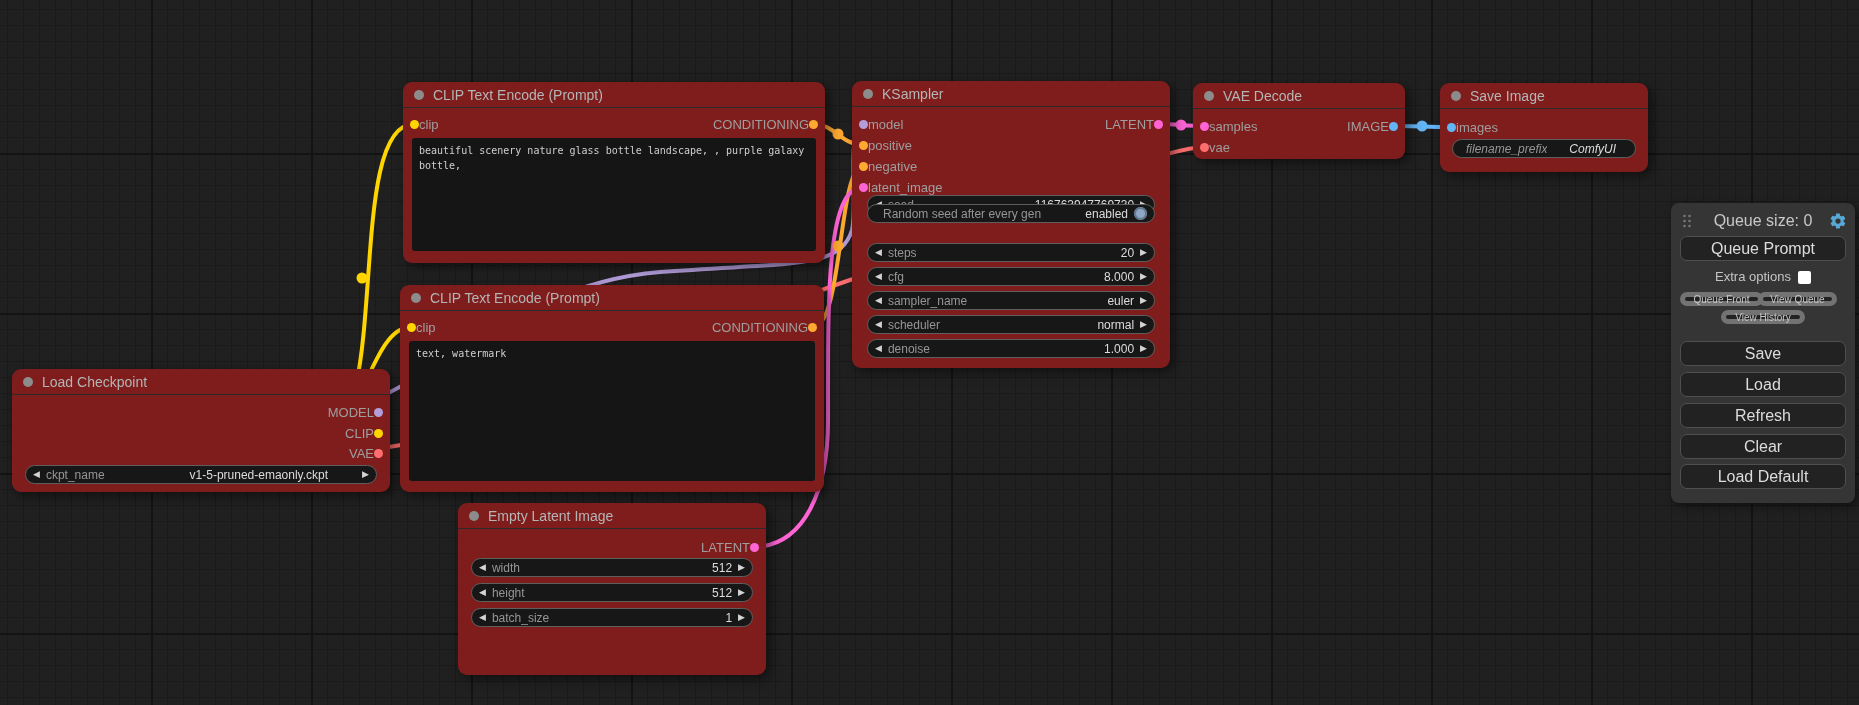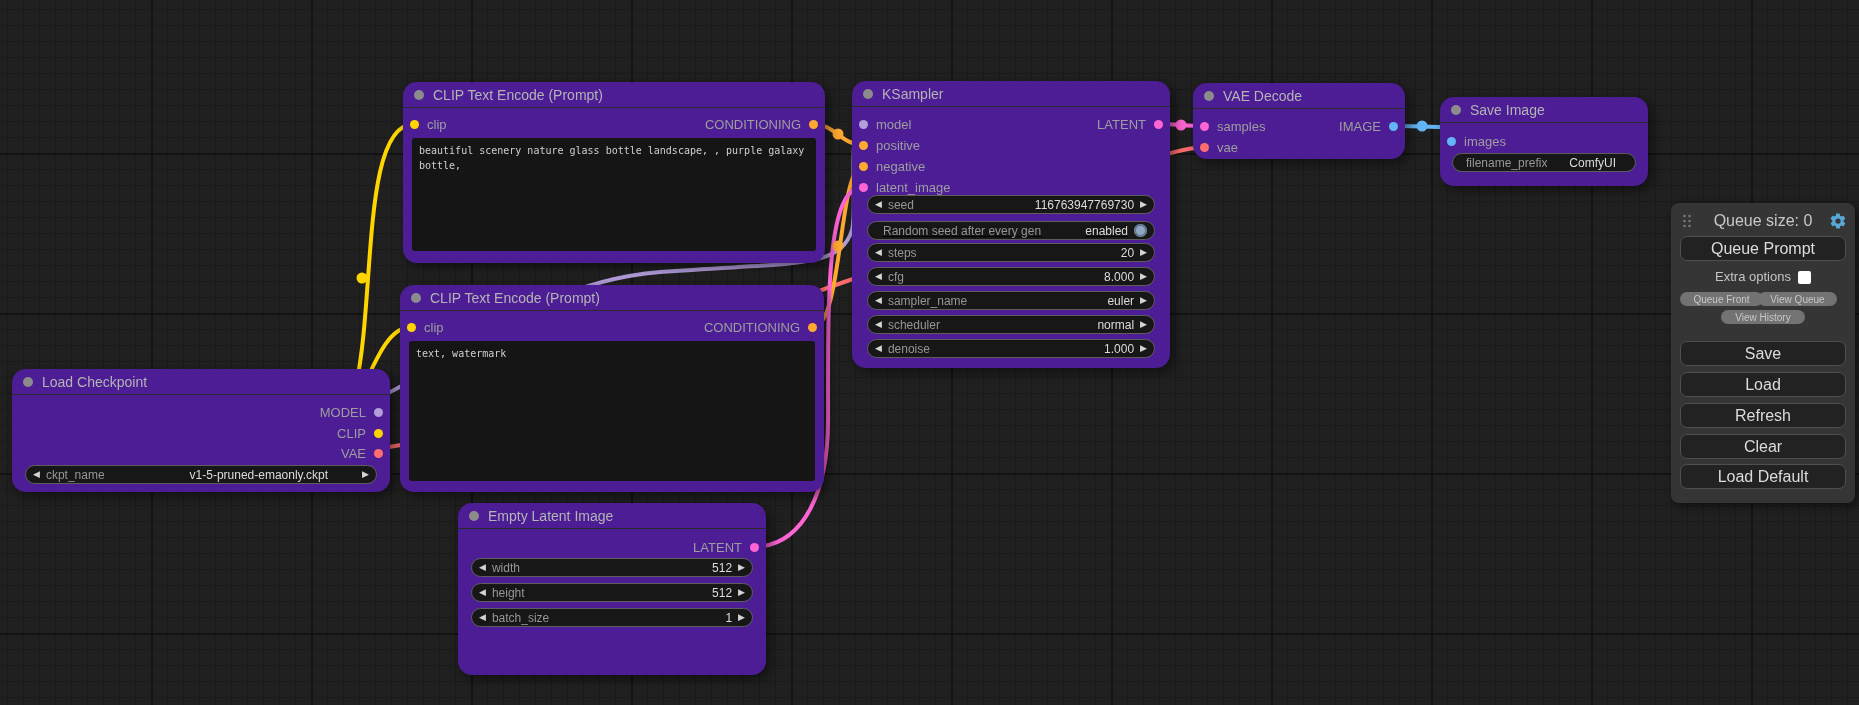--- a/index.html
+++ b/index.html
@@ -14,31 +14,31 @@
       linear-gradient(90deg,#1a1a1a 1px, transparent 1px);
     background-size:160px 160px,160px 160px,16px 16px,16px 16px;
     background-position:-9px -7px;
     position:relative;
   }
   #wires { position:absolute; left:0; top:0; width:1859px; height:705px; z-index:1; }
   #wires path { fill:none; stroke-width:4; stroke-linecap:round; }
 
   .node {
     position:absolute; z-index:2;
-    background:#4c1d95; border-radius:14px;
+    background:#7f1d1d; border-radius:9px;
     box-shadow:4px 4px 12px rgba(0,0,0,.5);
   }
   .ntitle {
     height:26px; display:flex; align-items:center; gap:9px;
     padding-left:11px; border-bottom:1px solid #2a2a2a;
     color:#b4b4b4; font-size:14px; white-space:nowrap;
   }
   .tdot { width:10px; height:10px; border-radius:50%; background:#8c8c8c; flex:0 0 auto; }
 
-  .slot { position:absolute; height:20px; display:flex; align-items:center; gap:8px;
+  .slot { position:absolute; height:20px; display:flex; align-items:center; 
           font-size:13px; color:#9e9e9e; white-space:nowrap; }
   .slot.in  { left:7px; }
   .slot.out { right:7px; }
   .dot { width:9px; height:9px; border-radius:50%; flex:0 0 auto; }
   .c-model{background:#B39DDB} .c-clip{background:#FFD500} .c-vae{background:#FF6E6E}
   .c-cond{background:#FFA931} .c-latent{background:#FF64D5} .c-image{background:#64B5F6}
 
   .prompt {
     position:absolute; left:9px; right:9px;
     background:#151515; border:none; border-radius:3px; resize:none;
@@ -64,21 +64,21 @@
     background:#353535; border-radius:8px; box-shadow:3px 3px 10px rgba(0,0,0,.5);
   }
   #menu .mbtn {
     position:absolute; left:9px; right:9px; height:25px;
     background:#222; border:1px solid #4f4f4f; border-radius:7px;
     color:#dcdcdc; font-size:16px; font-family:"Liberation Sans",sans-serif;
     display:flex; align-items:center; justify-content:center; cursor:pointer;
   }
   #menu .sbtn {
     position:absolute; height:14px;
-    background:#222; border:7px solid #737373; border-radius:8px;
+    background:#222; border:5px solid #737373; border-radius:8px;
     color:#c8c8c8; font-size:10px; display:flex; align-items:center; justify-content:center;
     cursor:pointer;
   }
   .mhead { position:absolute; top:8px; left:0; right:0; height:20px;
            display:flex; align-items:center; }
   .queue-size { position:absolute; left:0; right:0; text-align:center;
                 color:#c8c8c8; font-size:16px; }
   .drag-handle { position:absolute; left:11px; top:3px; }
   .gear { position:absolute; right:8px; top:1px; width:18px; height:18px; cursor:pointer; }
   .extra-row { position:absolute; top:66px; left:0; right:0; display:flex;
@@ -224,21 +224,21 @@
     <span class="dot c-latent"></span>
   </div>
 
   <div class="widget" style="top:114px; left:15px; right:15px;">
     <span class="arr">◀</span>
     <span class="wlabel">seed</span>
     <span class="wspacer"></span>
     <span class="wvalue">116763947769730</span>
     <span class="arr">▶</span>
   </div>
-  <div class="widget" style="top:140px; left:15px; right:15px;text-decoration:underline;">
+  <div class="widget" style="top:123px; left:15px; right:15px;">
     <span class="wlabel" style="margin-left:8px">Random seed after every gen</span>
     <span class="wspacer"></span>
     <span class="wvalue">enabled</span>
     <span class="toggle"></span>
   </div>
   <div class="widget" style="top:162px; left:15px; right:15px;">
     <span class="arr">◀</span>
     <span class="wlabel">steps</span>
     <span class="wspacer"></span>
     <span class="wvalue">20</span>
@@ -286,30 +286,30 @@
   <div class="slot in" style="top:54px">
     <span class="dot c-vae"></span>
     <span>vae</span>
   </div>
   <div class="slot out" style="top:33px">
     <span>IMAGE</span>
     <span class="dot c-image"></span>
   </div>
 </div>
 
-<div class="node" style="left:1440px; top:97px; width:208px; height:89px;">
+<div class="node" style="left:1440px; top:83px; width:208px; height:89px;">
   <div class="ntitle">
     <span class="tdot"></span>
     <span>Save Image</span>
   </div>
   <div class="slot in" style="top:34px">
     <span class="dot c-image"></span>
     <span>images</span>
   </div>
-  <div class="widget" style="top:56px; left:12px; right:12px;">
+  <div class="widget" style="top:56px; left:12px; right:12px;font-style:italic;">
     <span class="wlabel" style="margin-left:6px">filename_prefix</span>
     <span class="wspacer"></span>
     <span class="wvalue" style="margin-right:12px">ComfyUI</span>
   </div>
 </div>
 
 <div id="menu">
   <div class="mhead">
     <svg class="drag-handle" width="10" height="14" viewBox="0 0 10 14">
       <g fill="#777">

